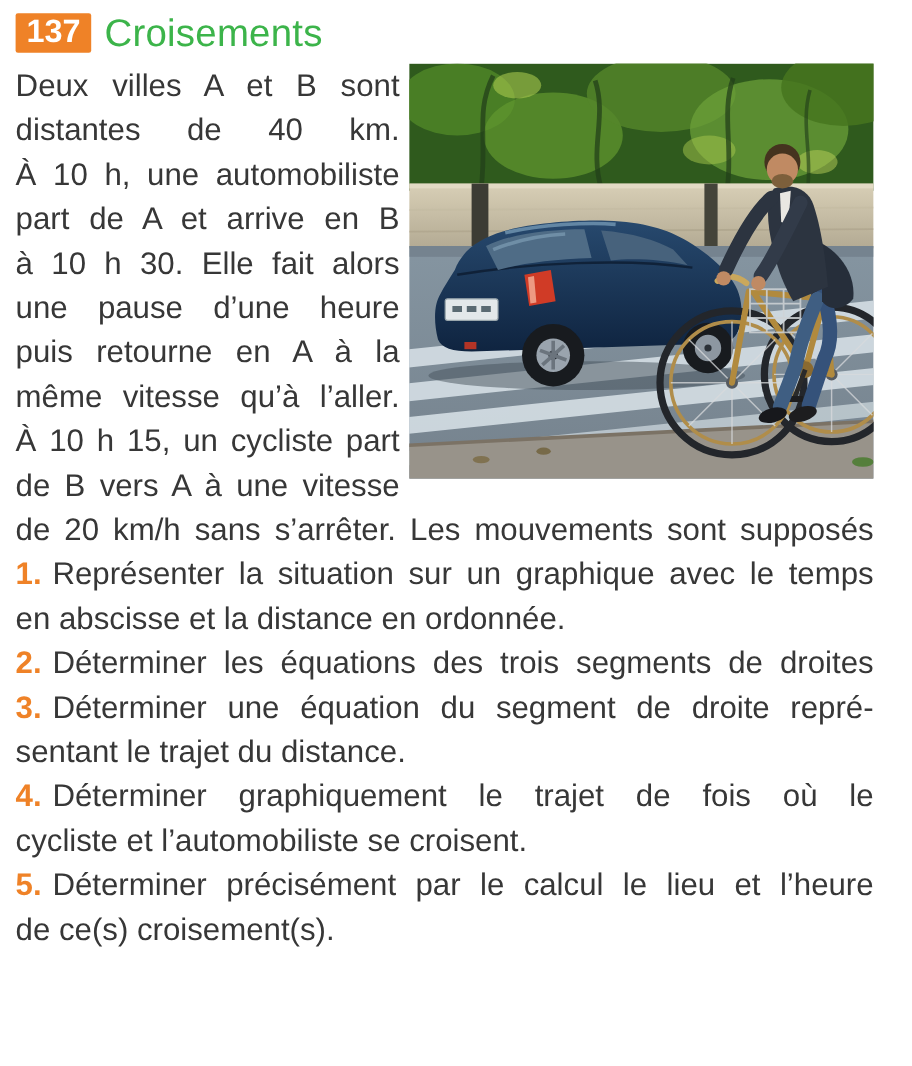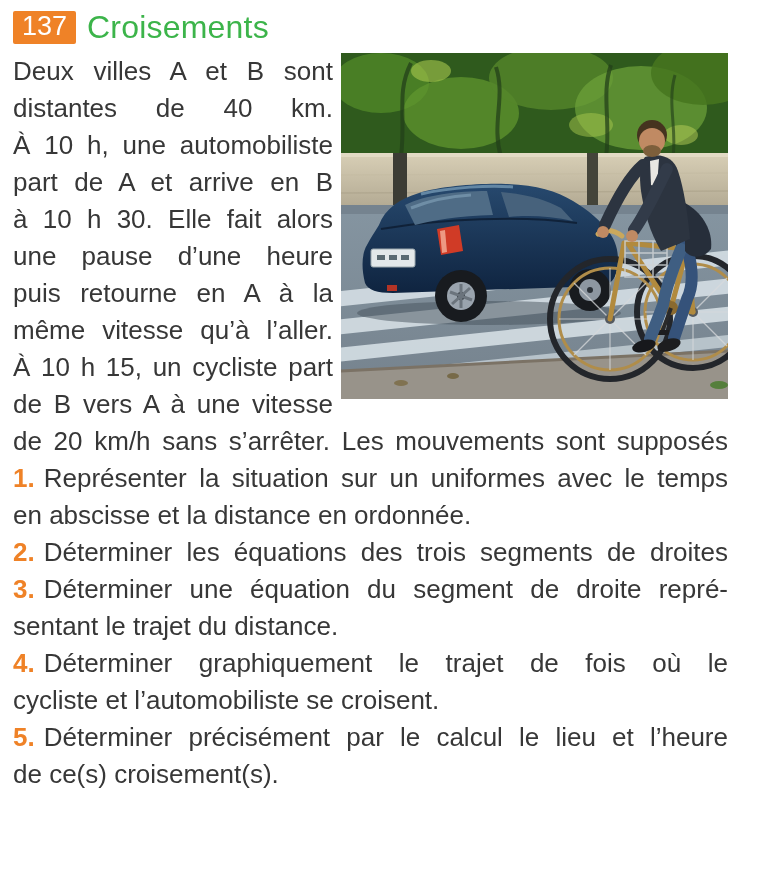--- a/index.html
+++ b/index.html
@@ -3,21 +3,21 @@
 <meta charset="utf-8">
 <style>
   html,body { margin:0; padding:0; background:#ffffff; }
   .page {
     position:relative; width:760px; height:888px; box-sizing:border-box;
     background:#ffffff; padding:8px 32px 0 13px; overflow:hidden;
     font-family:"Liberation Sans", sans-serif; color:#373737;
   }
   .header { display:flex; align-items:center; height:38px; margin-bottom:7px; }
   .numbox {
-    background:#EF8227; color:#ffffff; font-weight:400; font-size:27px;
+    background:#EF8227; color:#ffffff; font-weight:700; font-size:27px;
     padding:2px 9px 4px 9px; border-radius:2px; line-height:1;
   }
   .title { color:#3CB44A; font-weight:400; font-size:32px; margin-left:11px; letter-spacing:0.2px; }
   .photo { float:right; width:387px; height:346px; margin:0 0 8px 8px; }
   .photo svg { display:block; width:100%; height:100%; }
   .ln { font-size:26px; line-height:37px; height:37px; }
   .j { text-align:justify; text-align-last:justify; }
   .qnum { color:#EF8227; font-weight:700; margin-right:9px; }
 </style>
 </head>
@@ -191,21 +191,21 @@
     <div class="ln j">part de A et arrive en B</div>
     <div class="ln j">à 10 h 30. Elle fait alors</div>
     <div class="ln j">une pause d’une heure</div>
     <div class="ln j">puis retourne en A à la</div>
     <div class="ln j">même vitesse qu’à l’aller.</div>
     <div class="ln j">À 10 h 15, un cycliste part</div>
     <div class="ln j">de B vers A à une vitesse</div>
 
     <div class="ln j">de 20 km/h sans s’arrêter. Les mouvements sont supposés</div>
 
-    <div class="ln j"><span class="qnum">1.</span><span>Représenter la situation sur un uniformes avec le temps</span></div>
+    <div class="ln j"><span class="qnum">1.</span><span>Représenter la situation sur un graphique avec le temps</span></div>
     <div class="ln">en abscisse et la distance en ordonnée.</div>
 
     <div class="ln j"><span class="qnum">2.</span><span>Déterminer les équations des trois segments de droites</span></div>
 
     <div class="ln j"><span class="qnum">3.</span><span>Déterminer une équation du segment de droite repré-</span></div>
     <div class="ln">sentant le trajet du distance.</div>
 
     <div class="ln j"><span class="qnum">4.</span><span>Déterminer graphiquement le trajet de fois où le</span></div>
     <div class="ln">cycliste et l’automobiliste se croisent.</div>
 

